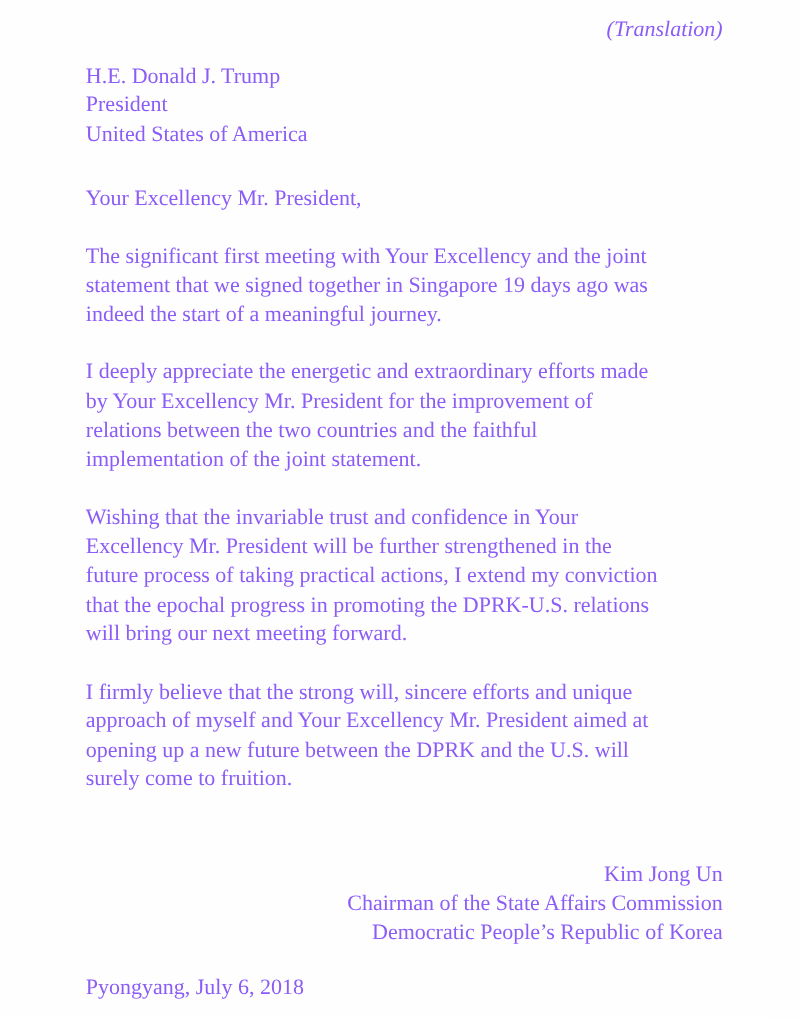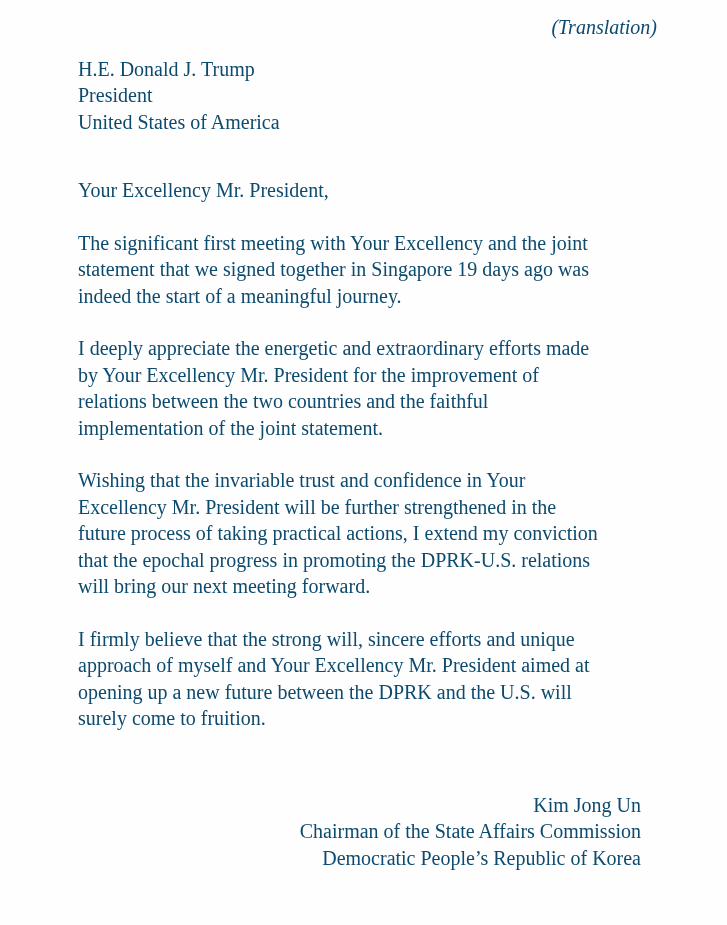--- a/index.html
+++ b/index.html
@@ -10,45 +10,45 @@
   .page {
     position: relative;
     width: 727px;
     height: 925px;
     background: #fefefe;
     box-sizing: border-box;
     padding: 14px 40px 0 78px;
     font-family: "Liberation Serif", "DejaVu Serif", serif;
     font-size: 20px;
     line-height: 26.5px;
-    color: #0c4a6e;
+    color: #8b5cf6;
     overflow: hidden;
   }
   .translation-note {
     text-align: right;
     font-style: italic;
     margin-right: 30px;
     white-space: pre;
   }
   .recipient {
     margin-top: 15px;
     white-space: pre;
   }
   .salutation {
-    margin-top: 42px;
+    margin-top: 32px;
     white-space: pre;
   }
   .para {
     margin-top: 26px;
     white-space: pre;
   }
   .signature {
     margin-top: 60px;
     text-align: right;
-    margin-right: 46px;
+    margin-right: 30px;
     white-space: pre;
   }
   .dateline {
     margin-top: 24px;
     white-space: pre;
   }
 </style>
 </head>
 <body>
 
@@ -78,13 +78,14 @@
 
   <div class="para">I firmly believe that the strong will, sincere efforts and unique
 approach of myself and Your Excellency Mr. President aimed at
 opening up a new future between the DPRK and the U.S. will
 surely come to fruition.</div>
 
   <div class="signature">Kim Jong Un
 Chairman of the State Affairs Commission
 Democratic People’s Republic of Korea</div>
 
+  <div class="dateline">Pyongyang, July 6, 2018</div>
 </div>
 
 </body></html>

